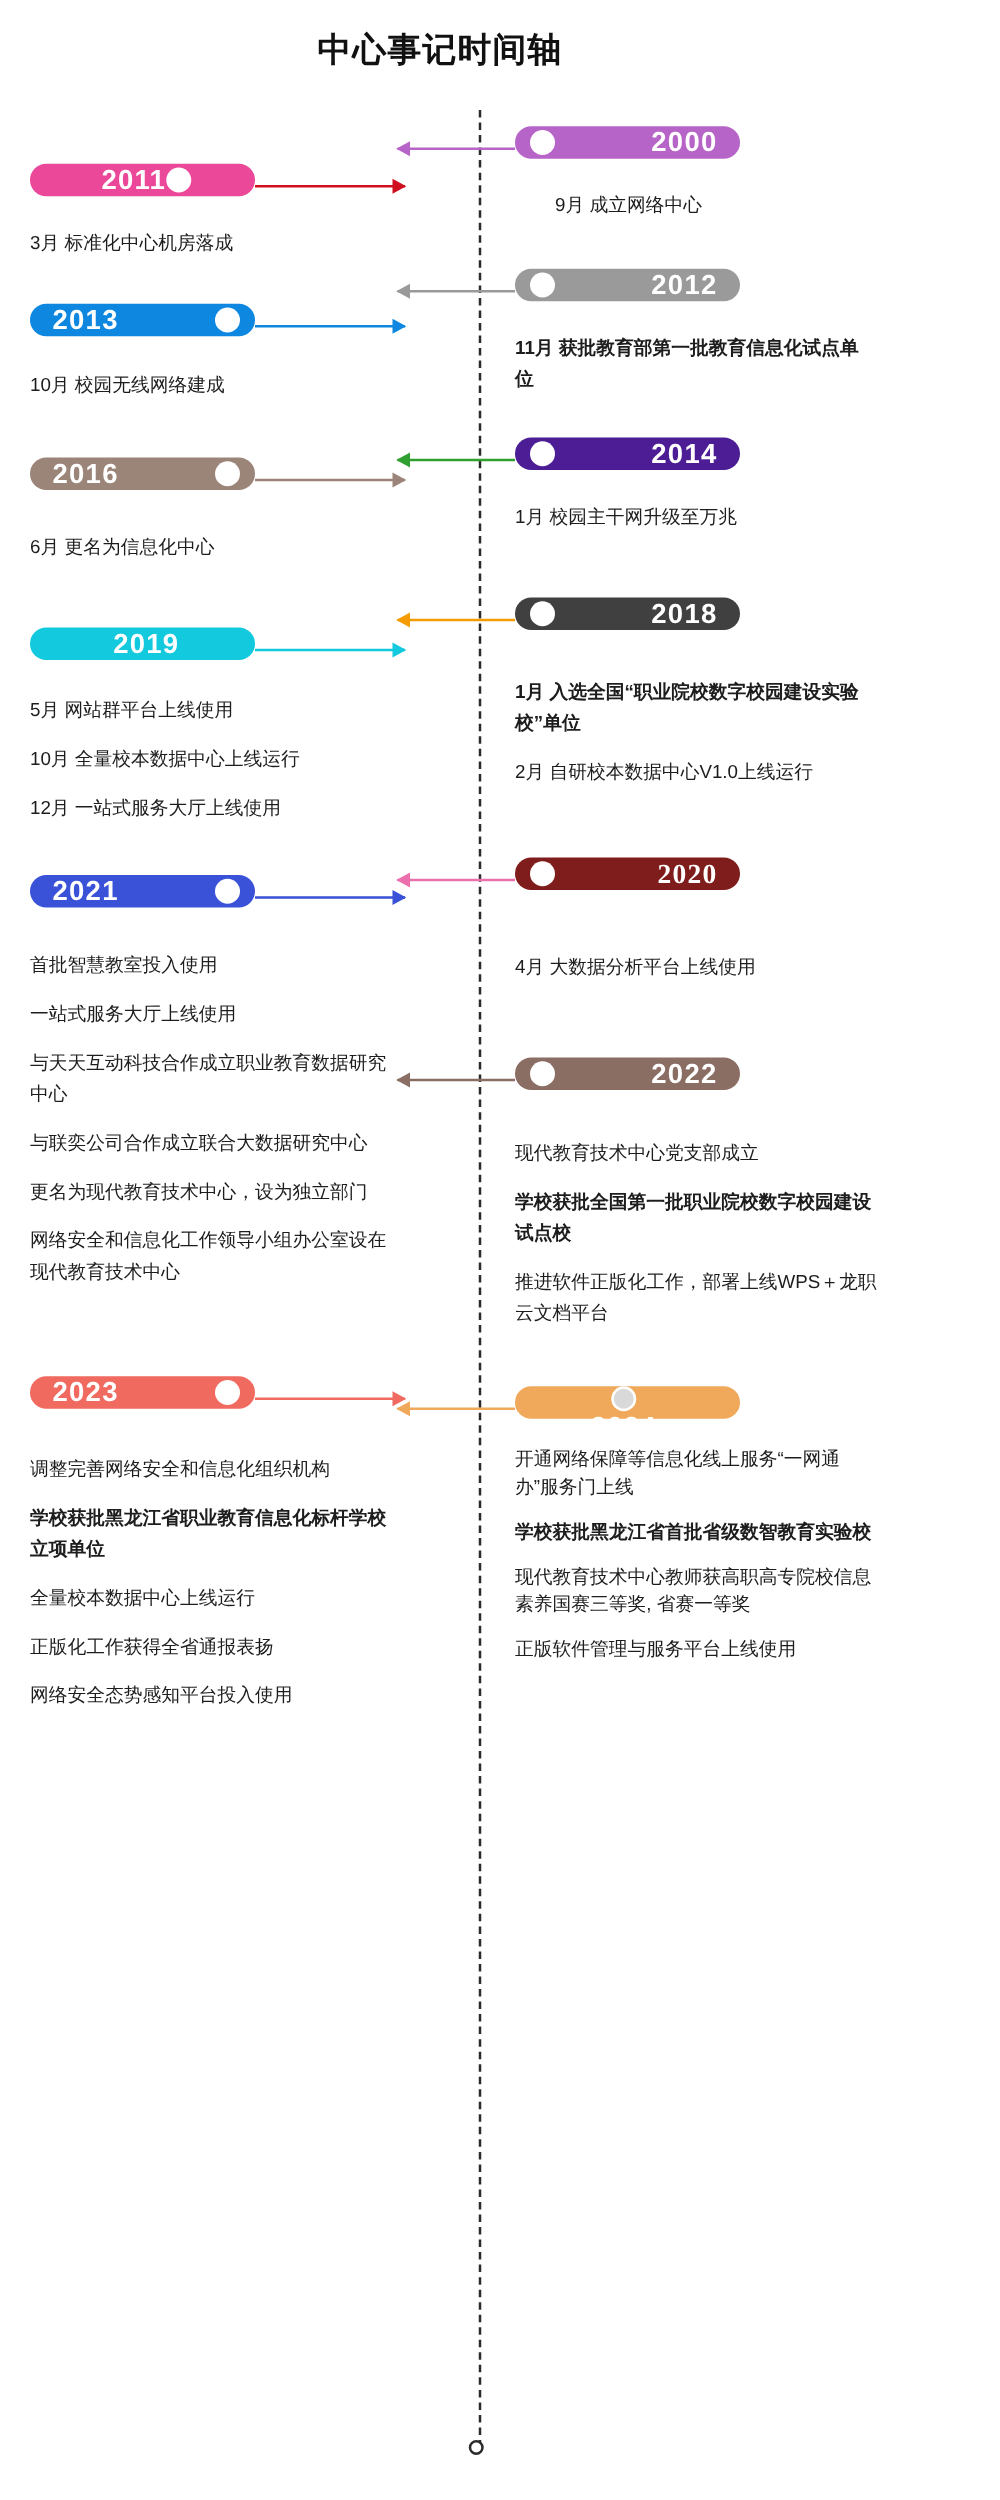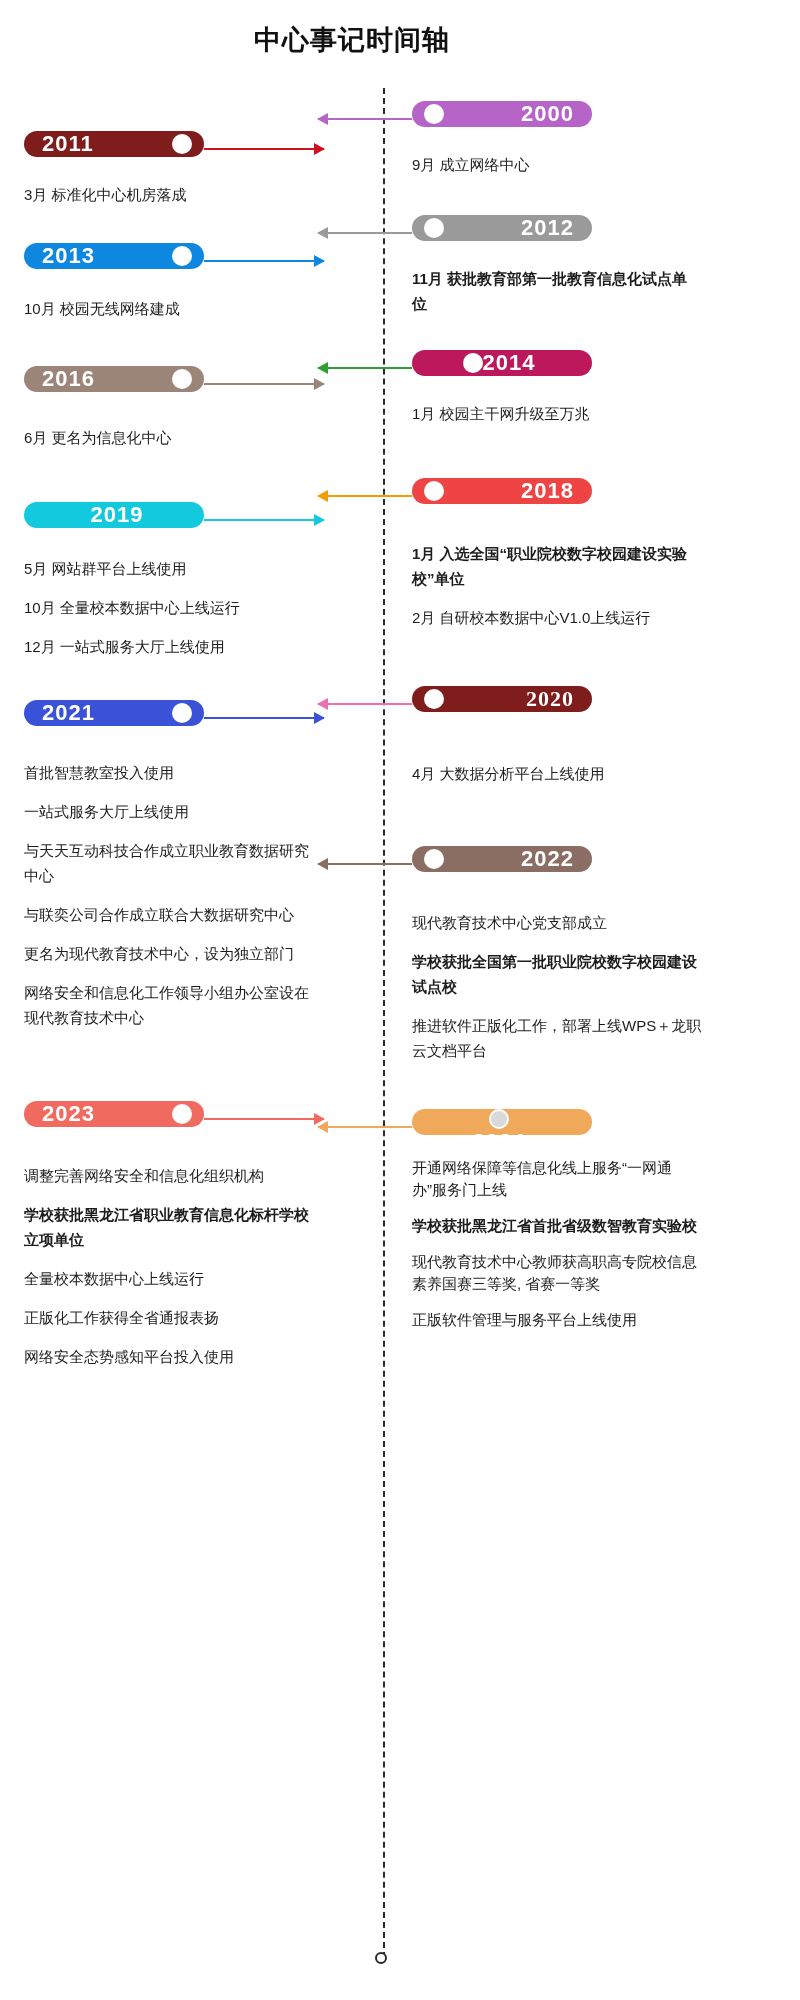--- a/index.html
+++ b/index.html
@@ -105,25 +105,25 @@
 <div class="spine"></div>
 <div class="spine-dot"></div>
 
 <div class="pill right" style="top:101px;background:#b764c8;">
   <span class="knob"></span>
   <span class="yr">2000</span>
 </div>
 <div class="arrow to-left" style="top:118px;background:#b764c8;color:#b764c8;">
     <span class="head"></span>
   </div>
-<div class="block right" style="top:152px;">
+<div class="block right" style="top:152px;margin-left:32px;">
   <p>9月 成立网络中心</p>
 </div>
 
-<div class="pill left" style="top:131px;background:#7f1d1d;">
+<div class="pill left" style="top:131px;background:#ec4899;justify-content:center;">
   <span class="yr">2011</span>
   <span class="knob"></span>
 </div>
 <div class="arrow to-right" style="top:148px;background:#d0101f;color:#d0101f;">
     <span class="head"></span>
   </div>
 <div class="block left" style="top:182px;">
   <p>3月 标准化中心机房落成</p>
 </div>
 
@@ -142,21 +142,21 @@
   <span class="yr">2013</span>
   <span class="knob"></span>
 </div>
 <div class="arrow to-right" style="top:260px;background:#0e87e0;color:#0e87e0;">
     <span class="head"></span>
   </div>
 <div class="block left" style="top:296px;">
   <p>10月 校园无线网络建成</p>
 </div>
 
-<div class="pill right" style="top:350px;background:#be185d;justify-content:center;">
+<div class="pill right" style="top:350px;background:#4c1d95;">
   <span class="knob"></span>
   <span class="yr">2014</span>
 </div>
 <div class="arrow to-left" style="top:367px;background:#2fa02f;color:#2fa02f;">
     <span class="head"></span>
   </div>
 <div class="block right" style="top:401px;">
   <p>1月 校园主干网升级至万兆</p>
 </div>
 
@@ -164,21 +164,21 @@
   <span class="yr">2016</span>
   <span class="knob"></span>
 </div>
 <div class="arrow to-right" style="top:383px;background:#9b8579;color:#9b8579;">
     <span class="head"></span>
   </div>
 <div class="block left" style="top:425px;">
   <p> 6月 更名为信息化中心</p>
 </div>
 
-<div class="pill right" style="top:478px;background:#ef4444;">
+<div class="pill right" style="top:478px;background:#404040;">
   <span class="knob"></span>
   <span class="yr">2018</span>
 </div>
 <div class="arrow to-left" style="top:495px;background:#f59c00;color:#f59c00;">
     <span class="head"></span>
   </div>
 <div class="block right" style="top:541px;">
   <p class="bold">1月 入选全国“职业院校数字校园建设实验校”单位</p>
   <p>2月 自研校本数据中心V1.0上线运行</p>
 </div>

